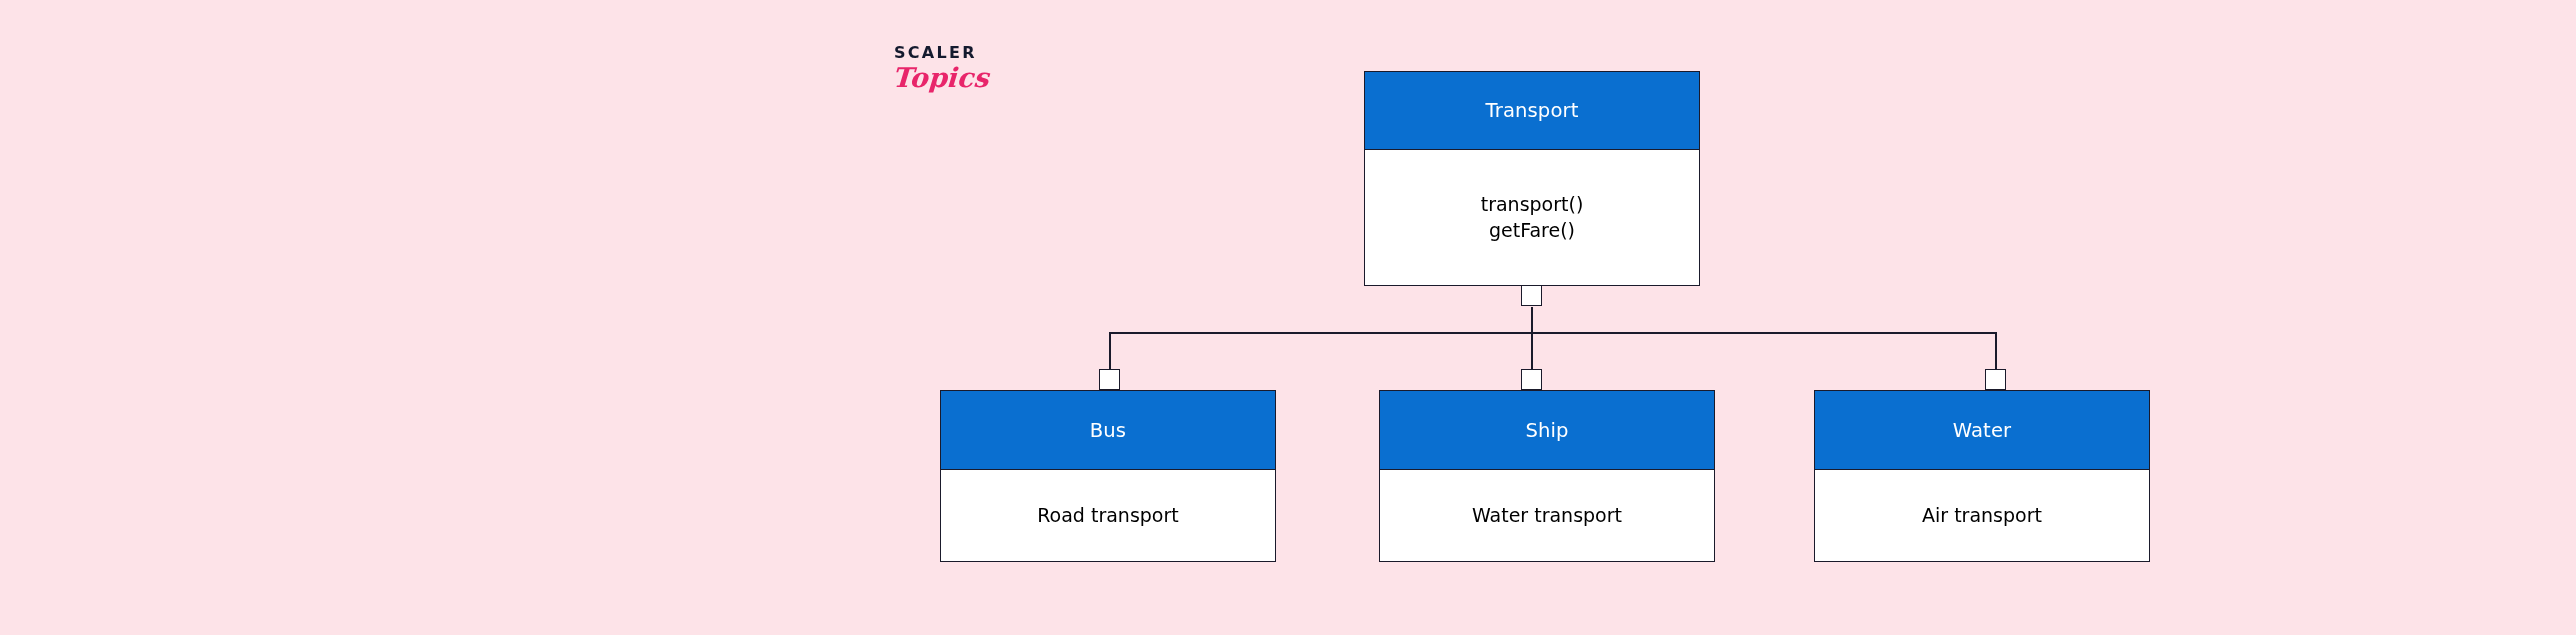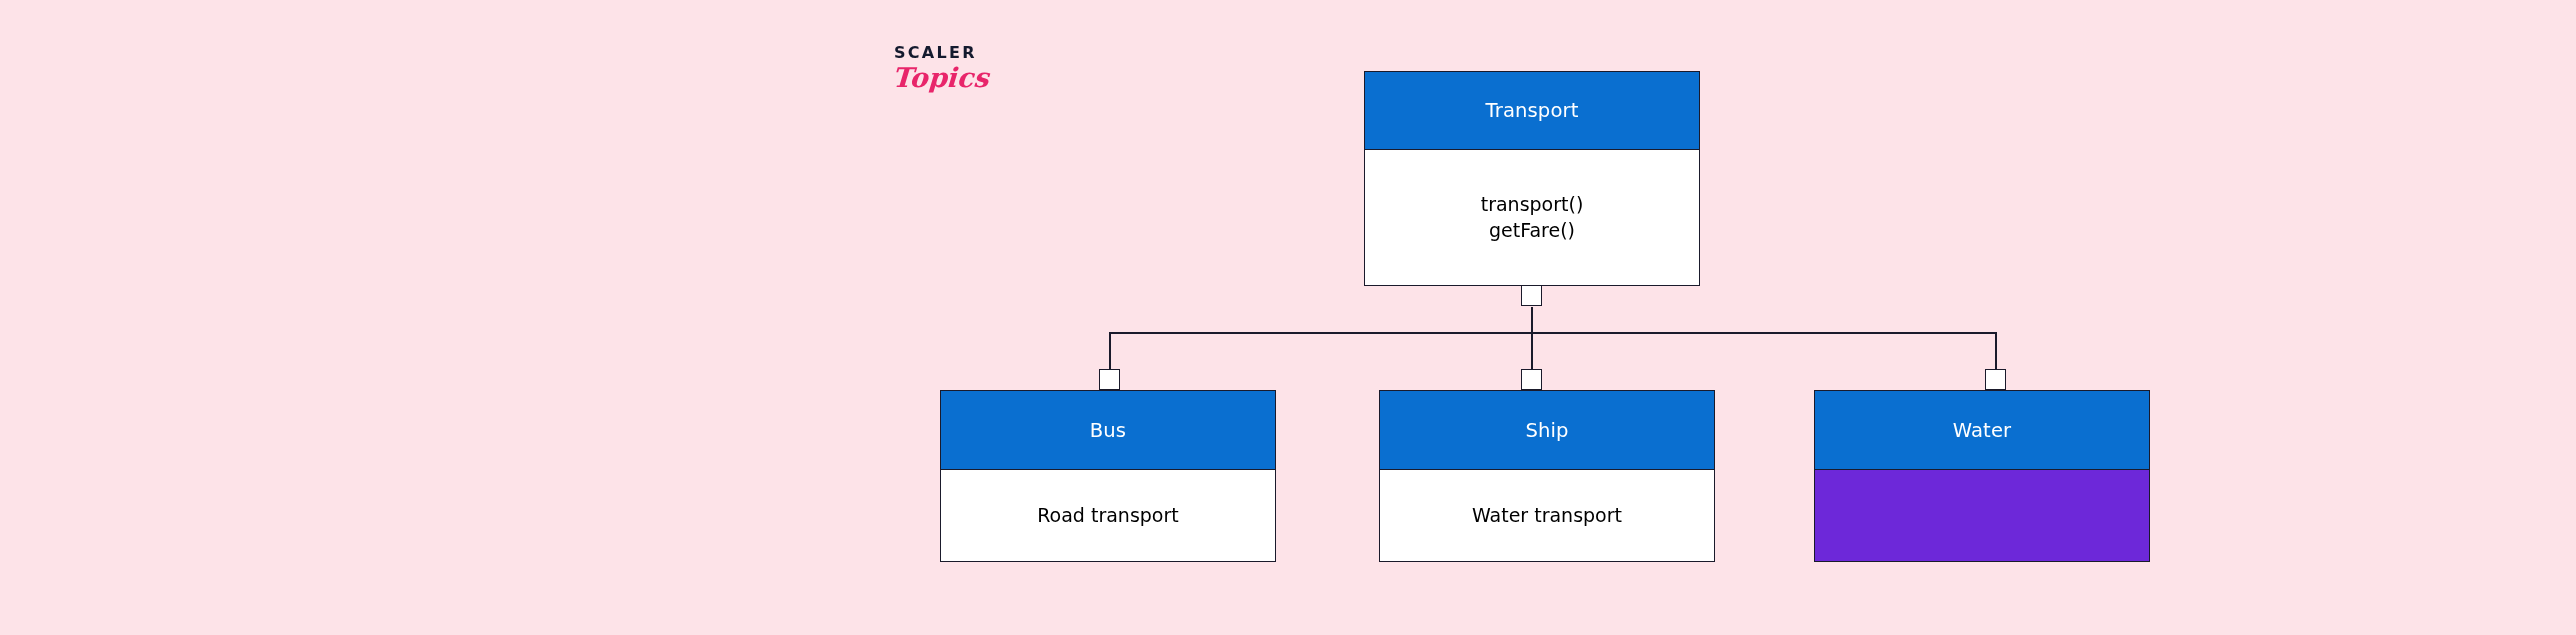--- a/index.html
+++ b/index.html
@@ -164,16 +164,17 @@
     <div class="uml-body">Road transport</div>
   </div>
 
   <div class="uml-box child-box" id="box-ship">
     <div class="uml-head">Ship</div>
     <div class="uml-body">Water transport</div>
   </div>
 
   <div class="uml-box child-box" id="box-plane">
     <div class="uml-head">Water</div>
+    <div class="uml-body">Air transport</div>
   </div>
 
 </div>
 
 
 </body></html>

